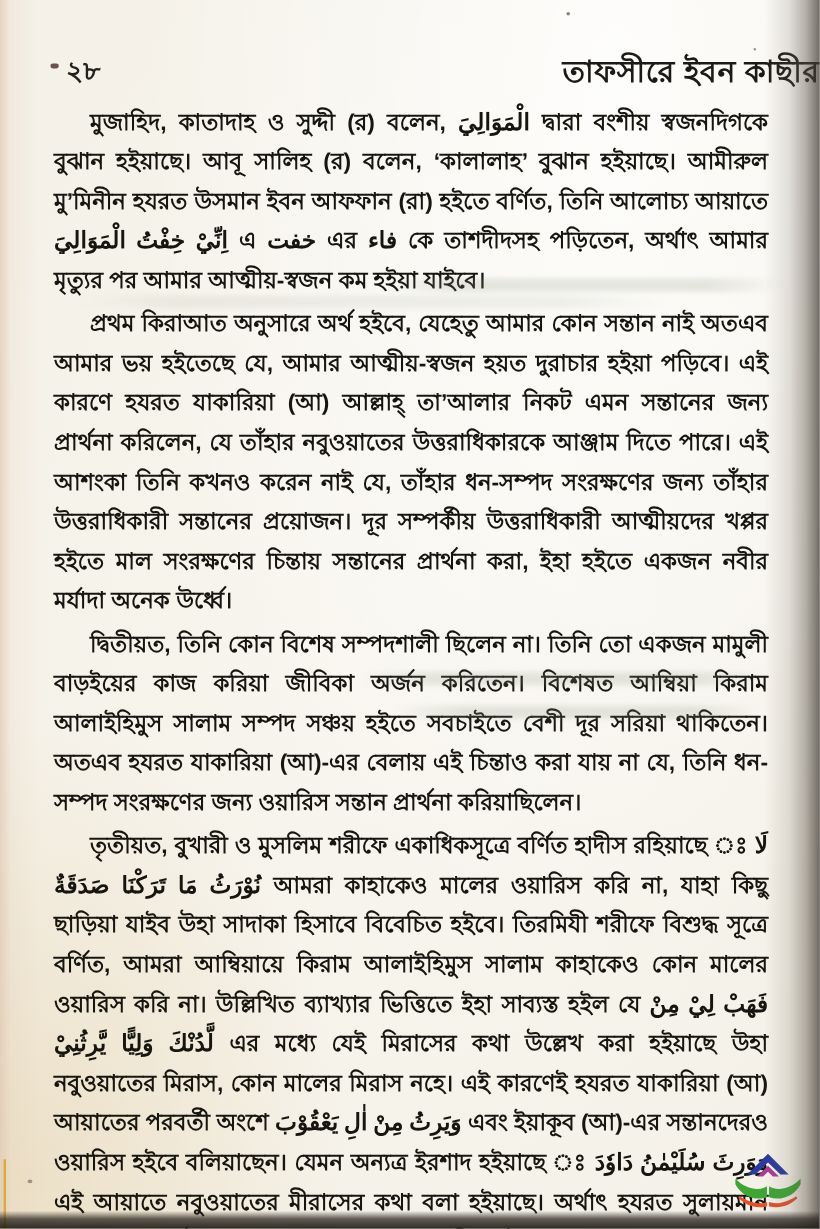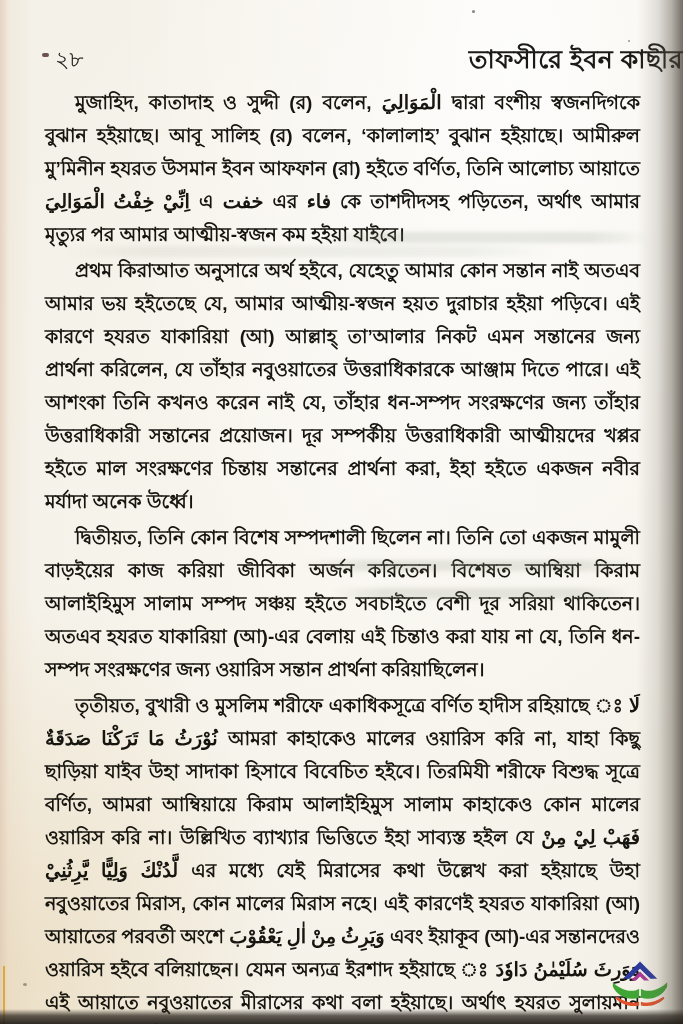--- a/index.html
+++ b/index.html
@@ -26,21 +26,21 @@
     top: 40px;
     left: 0;
     width: 100%;
     height: 34px;
   }
   .pagenum {
     position: absolute;
     left: 55px;
     top: 2px;
     font-size: 22px;
-    font-weight: 400;
+    font-weight: 700;
     color: #23211e;
   }
   .booktitle {
     position: absolute;
     left: 0;
     width: 100%;
     text-align: right;
     font-size: 25px;
     font-weight: 700;
     color: #1c1a17;

